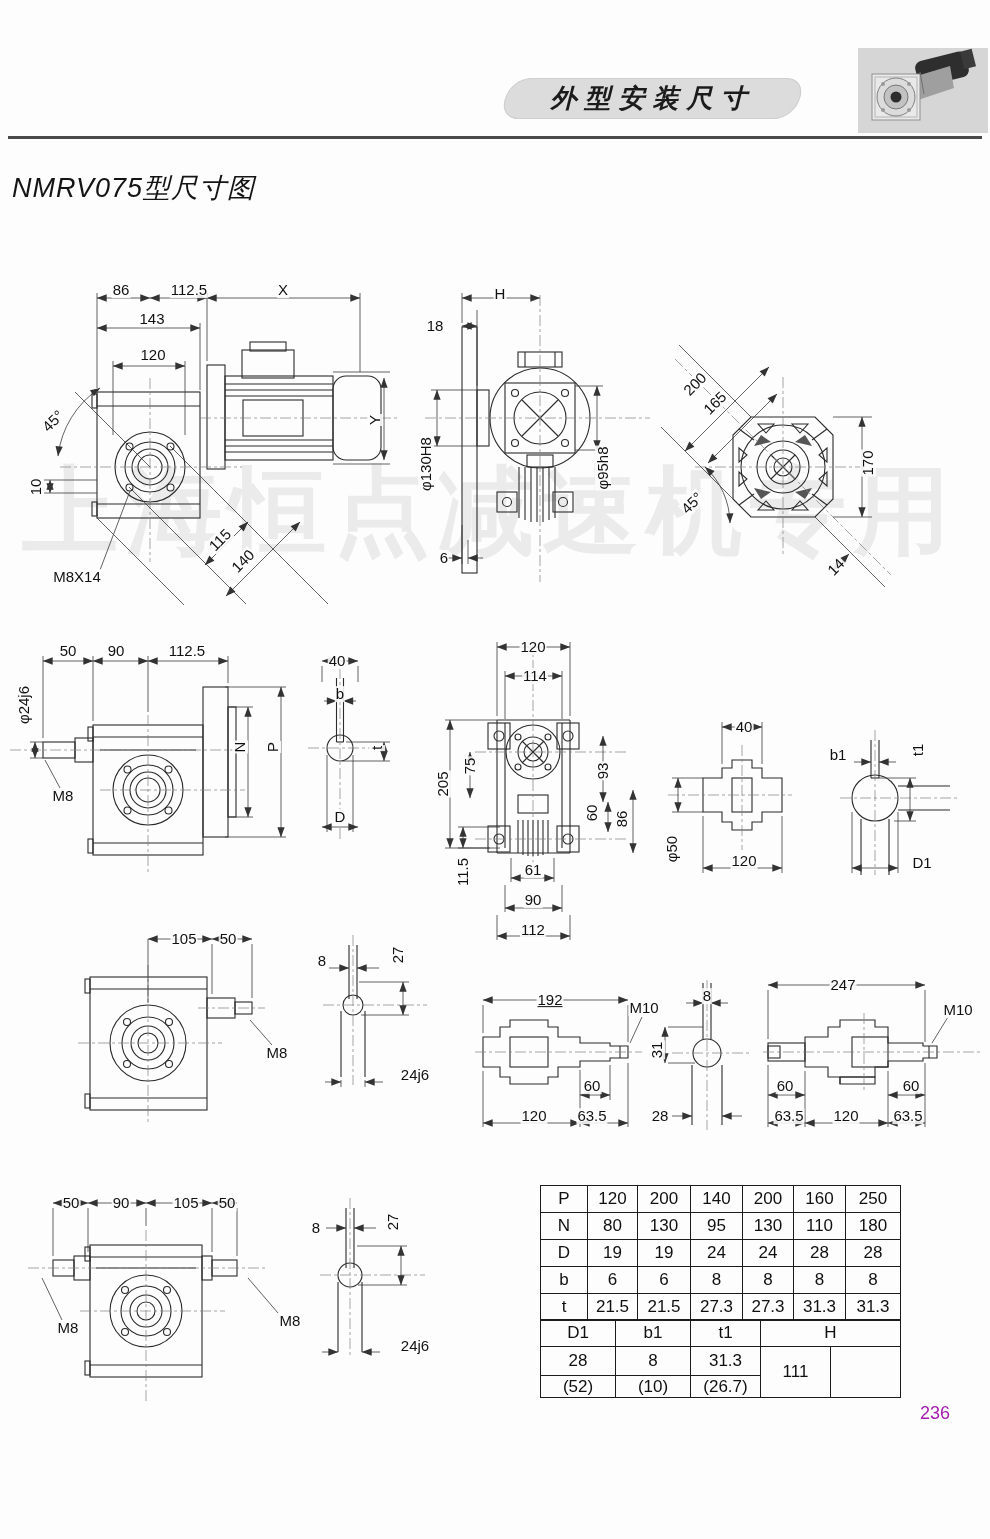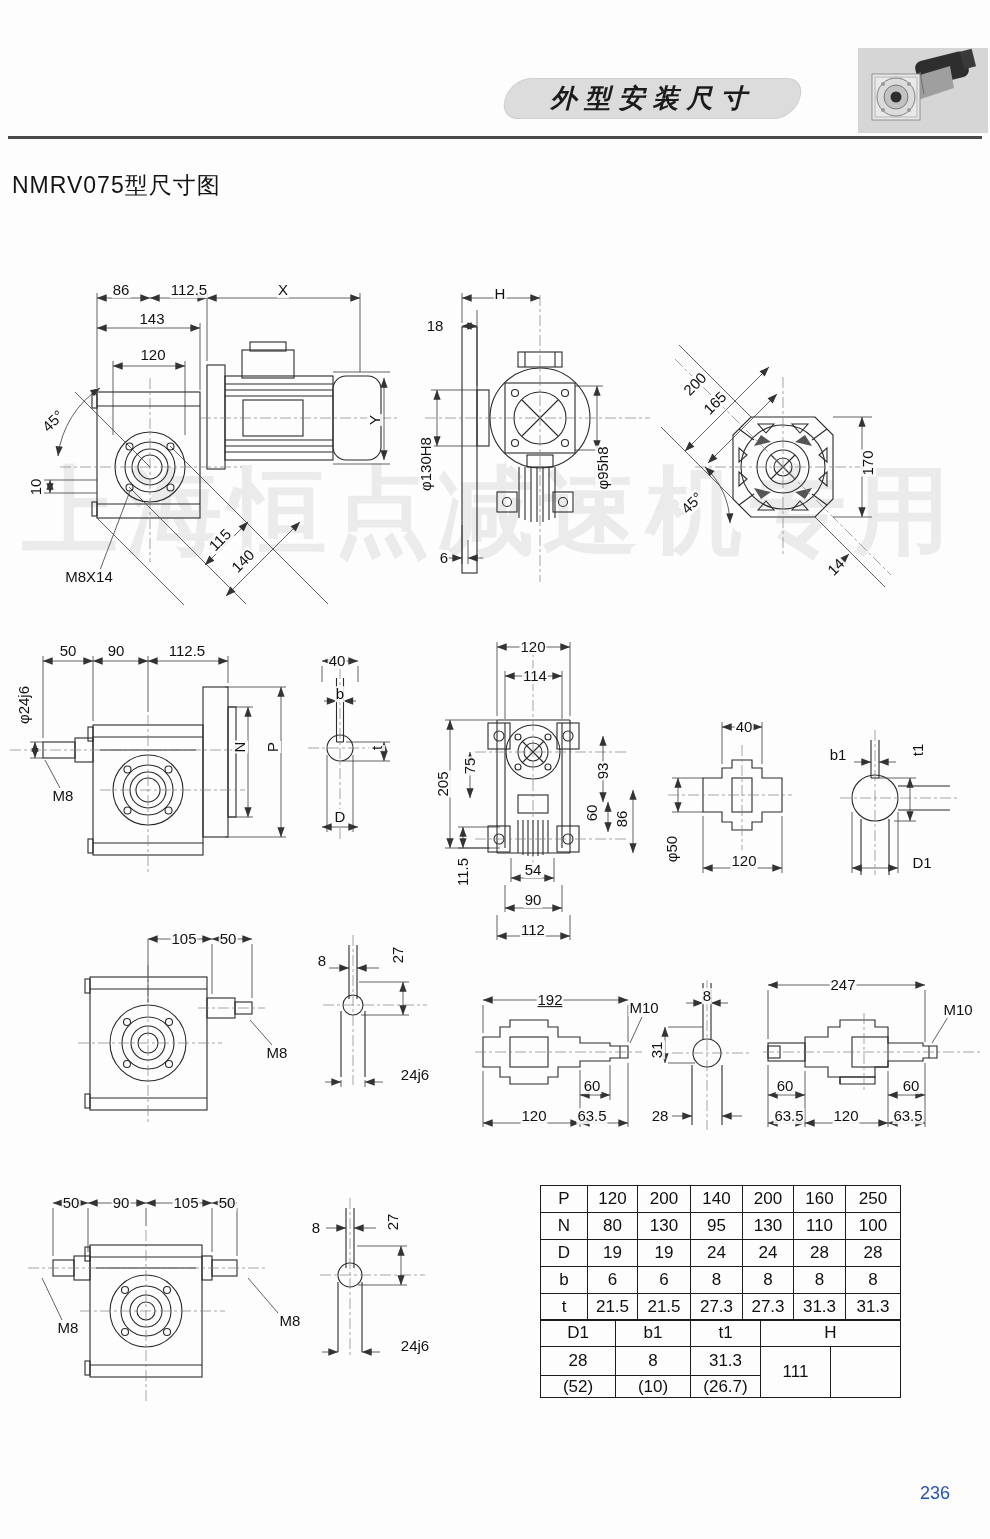--- a/index.html
+++ b/index.html
@@ -6,22 +6,22 @@
   .page{position:relative;width:990px;height:1539px;background:#fdfdfd;overflow:hidden;
         font-family:"Liberation Sans",sans-serif;color:#111;}
   .watermark{position:absolute;left:22px;top:448px;width:968px;font-size:96px;letter-spacing:8px;
         font-weight:700;color:rgba(60,60,60,0.09);white-space:nowrap;pointer-events:none;}
   .banner{position:absolute;left:505px;top:78px;width:295px;height:41px;background:#dcdcdc;
         border-radius:20px;transform:skewX(-18deg);box-shadow:0 0 0 1px #cfcfcf inset;}
   .banner span{display:block;transform:skewX(18deg);text-align:center;line-height:41px;
         font-size:26px;font-weight:700;font-style:italic;letter-spacing:8px;color:#1b1b1b;}
   .photo{position:absolute;left:858px;top:48px;}
   .rule{position:absolute;left:8px;top:136px;width:974px;height:3px;background:#4a4a4a;}
-  .title{position:absolute;left:12px;top:170px;font-size:23px;letter-spacing:1px;color:#141414;}
-  .pagenum{position:absolute;left:920px;top:1483px;font-size:18px;color:#1d4ed8;}
+  .title{position:absolute;left:12px;top:170px;font-size:27px;letter-spacing:1px;color:#141414;font-style:italic;}
+  .pagenum{position:absolute;left:920px;top:1403px;font-size:18px;color:#a21caf;}
   .dwg{position:absolute;}
   .s{stroke:#2b2b2b;fill:none;stroke-width:1.1px;}
   .c{stroke:#808080;fill:none;stroke-width:0.7px;stroke-dasharray:11 3 3 3;}
   .d{stroke:#3a3a3a;fill:none;stroke-width:0.8px;}
   .lbl{position:absolute;transform:translate(-50%,-50%);font-size:15px;line-height:1.05;
        color:#111;background:rgba(253,253,253,0.88);padding:0 1px;white-space:nowrap;}
   .lbl.r90{transform:translate(-50%,-50%) rotate(-90deg);}
   .lbl.r45{transform:translate(-50%,-50%) rotate(-45deg);}
   .tablewrap{position:absolute;left:540px;top:1185px;width:360px;}
   .tablewrap table{border-collapse:collapse;table-layout:fixed;width:360px;font-size:17px;}
@@ -621,21 +621,21 @@
   <div id="labels">
       <span class="lbl" style="left: 121px; top: 290px;">86</span>
       <span class="lbl" style="left: 189px; top: 290px;">112.5</span>
       <span class="lbl" style="left: 283px; top: 290px;">X</span>
       <span class="lbl" style="left: 152px; top: 319px;">143</span>
       <span class="lbl" style="left: 153px; top: 355px;">120</span>
       <span class="lbl r45" style="left: 53px; top: 421px;">45°</span>
       <span class="lbl r90" style="left: 36px; top: 487px;">10</span>
       <span class="lbl r45" style="left: 220px; top: 540px;">115</span>
       <span class="lbl r45" style="left: 243px; top: 561px;">140</span>
-      <span class="lbl" style="left: 89px; top: 577px; text-align: center;">M8X14</span>
+      <span class="lbl" style="left: 77px; top: 577px; text-align: center;">M8X14</span>
       <span class="lbl r90" style="left: 375px; top: 420px;">Y</span>
       <span class="lbl" style="left: 500px; top: 294px;">H</span>
       <span class="lbl" style="left: 435px; top: 326px;">18</span>
       <span class="lbl r90" style="left: 426px; top: 464px;">φ130H8</span>
       <span class="lbl r90" style="left: 603px; top: 468px;">φ95h8</span>
       <span class="lbl" style="left: 444px; top: 558px;">6</span>
       <span class="lbl r45" style="left: 695px; top: 384px;">200</span>
       <span class="lbl r45" style="left: 715px; top: 403px;">165</span>
       <span class="lbl r45" style="left: 692px; top: 503px;">45°</span>
       <span class="lbl r90" style="left: 868px; top: 463px;">170</span>
@@ -652,21 +652,21 @@
       <span class="lbl r90" style="left: 377px; top: 748px;">t</span>
       <span class="lbl" style="left: 340px; top: 817px;">D</span>
       <span class="lbl" style="left: 533px; top: 647px;">120</span>
       <span class="lbl" style="left: 535px; top: 676px;">114</span>
       <span class="lbl r90" style="left: 443px; top: 784px;">205</span>
       <span class="lbl r90" style="left: 470px; top: 766px;">75</span>
       <span class="lbl r90" style="left: 603px; top: 771px;">93</span>
       <span class="lbl r90" style="left: 592px; top: 813px;">60</span>
       <span class="lbl r90" style="left: 622px; top: 819px;">86</span>
       <span class="lbl r90" style="left: 463px; top: 872px;">11.5</span>
-      <span class="lbl" style="left: 533px; top: 870px;">54</span>
+      <span class="lbl" style="left: 533px; top: 870px;">61</span>
       <span class="lbl" style="left: 533px; top: 900px;">90</span>
       <span class="lbl" style="left: 533px; top: 930px;">112</span>
       <span class="lbl" style="left: 744px; top: 727px;">40</span>
       <span class="lbl r90" style="left: 672px; top: 849px;">φ50</span>
       <span class="lbl" style="left: 744px; top: 861px;">120</span>
       <span class="lbl" style="left: 838px; top: 755px;">b1</span>
       <span class="lbl r90" style="left: 918px; top: 750px;">t1</span>
       <span class="lbl" style="left: 922px; top: 863px;">D1</span>
       <span class="lbl" style="left: 184px; top: 939px;">105</span>
       <span class="lbl" style="left: 228px; top: 939px;">50</span>
@@ -721,21 +721,21 @@
             <td>160</td>
             <td>250</td>
           </tr>
           <tr>
             <td class="lab">N</td>
             <td>80</td>
             <td>130</td>
             <td>95</td>
             <td>130</td>
             <td>110</td>
-            <td>100</td>
+            <td>180</td>
           </tr>
           <tr>
             <td class="lab">D</td>
             <td>19</td>
             <td>19</td>
             <td>24</td>
             <td>24</td>
             <td>28</td>
             <td>28</td>
           </tr>

